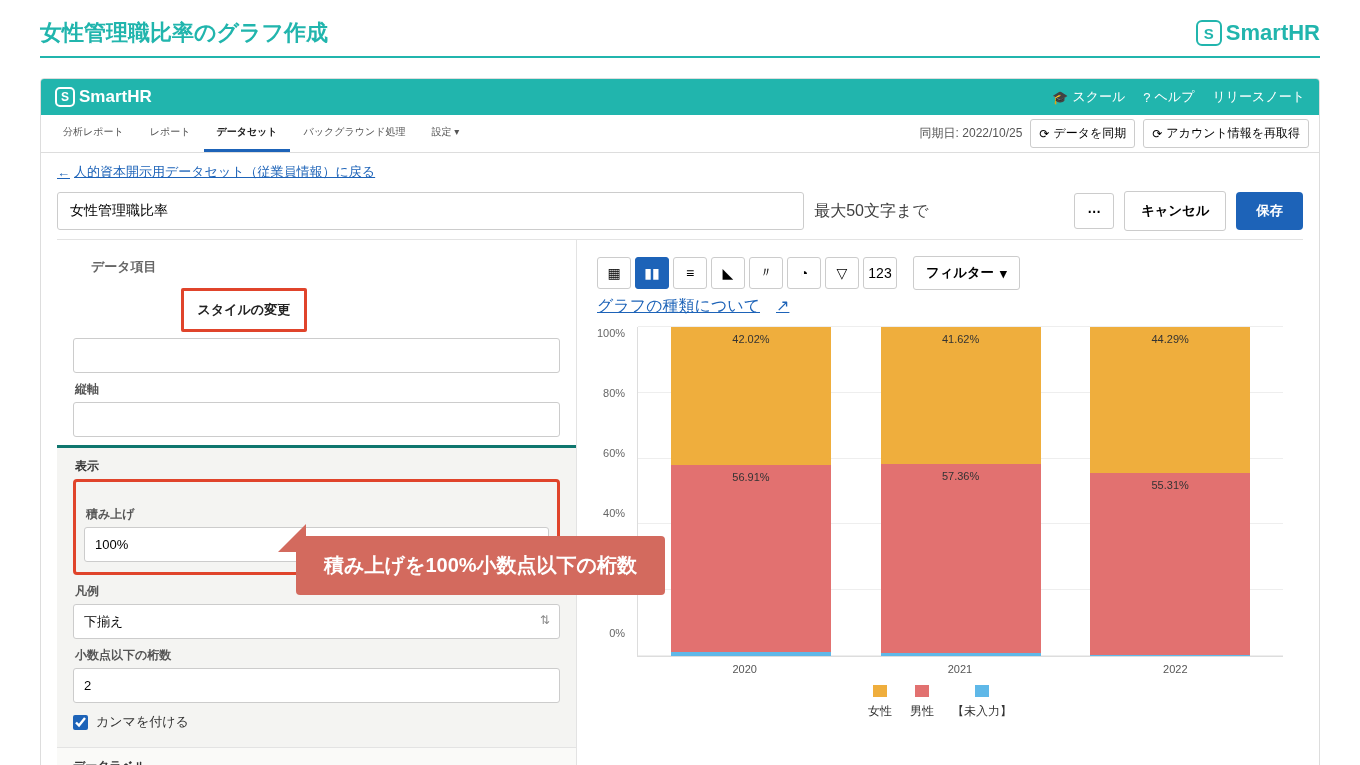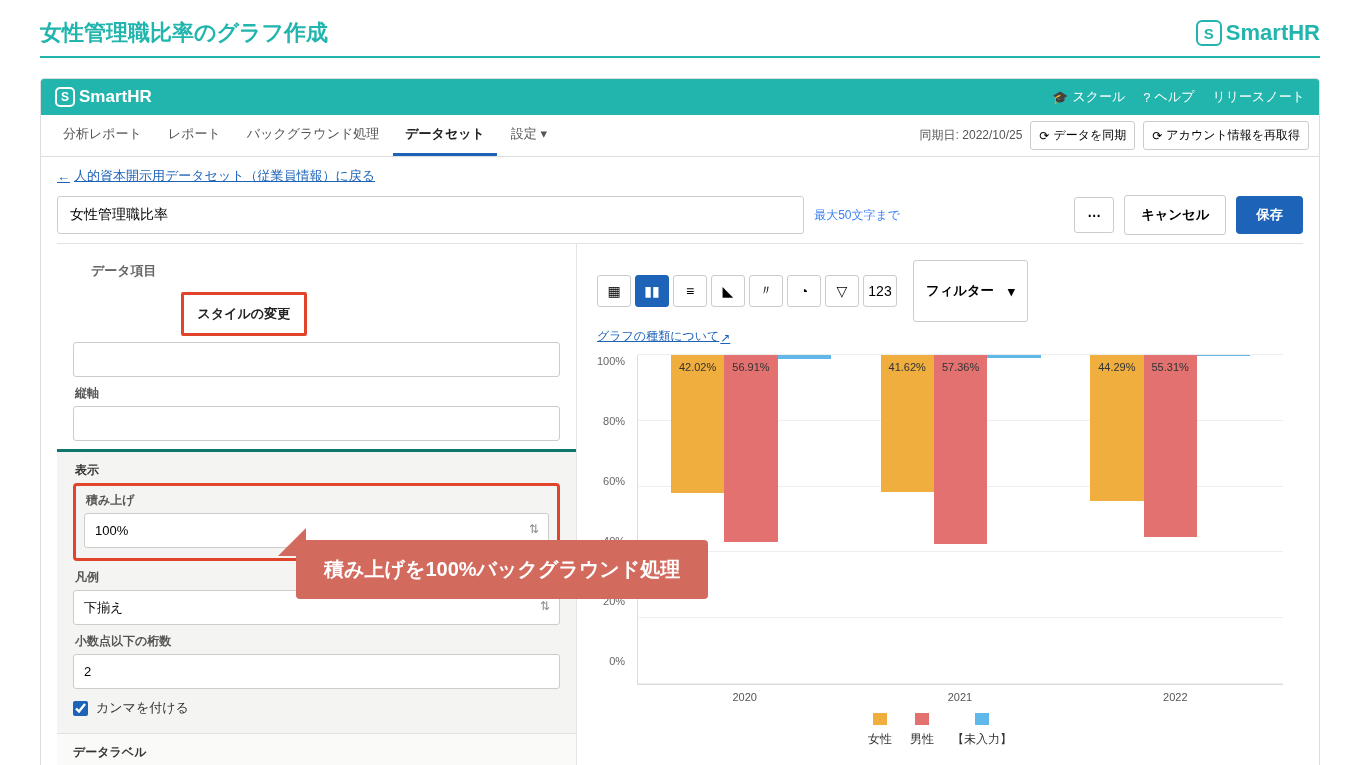--- a/index.html
+++ b/index.html
@@ -11,63 +11,63 @@
 .brand-icon { width: 26px; height: 26px; border: 2.5px solid #21b5ad; border-radius: 6px; display: inline-flex; align-items: center; justify-content: center; font-size: 15px; font-weight: 800; color: #21b5ad; }
 .app { border: 1px solid #ddd; border-radius: 4px; overflow: hidden; }
 .topbar { background: #21b5ad; color: #fff; display: flex; align-items: center; padding: 8px 14px; justify-content: space-between; }
 .topbar-left { display: flex; align-items: center; gap: 6px; }
 .topbar-brand { font-weight: 700; font-size: 17px; display: flex; align-items: center; gap: 4px; }
 .topbar-brand .bicon { width: 20px; height: 20px; border: 2px solid #fff; border-radius: 5px; display: inline-flex; align-items: center; justify-content: center; font-size: 12px; font-weight: 800; }
 .topbar-right { display: flex; gap: 18px; font-size: 13px; }
 .topbar-right a { color: #fff; text-decoration: none; display: flex; align-items: center; gap: 4px; }
 .navrow { background: #fff; border-bottom: 1px solid #ddd; display: flex; align-items: center; padding: 0 10px; justify-content: space-between; }
 .tabs { display: flex; gap: 2px; }
-.tab { padding: 10px 12px; color: #555; font-size: 13px; cursor: pointer; text-align: center; }
+.tab { padding: 10px 12px; color: #555; font-size: 10px; cursor: pointer; text-align: center; }
 .tab.active { border-bottom: 3px solid #1d63b8; font-weight: 700; color: #222; }
 .navright { display: flex; align-items: center; gap: 8px; font-size: 12px; color: #555; }
 .smallbtn { border: 1px solid #ccc; border-radius: 3px; padding: 5px 8px; background: #fff; cursor: pointer; font-size: 12px; display: flex; align-items: center; gap: 4px; }
 .content { padding: 10px 16px 0 16px; }
 .backlink { color: #1d63b8; font-size: 13px; text-decoration: underline; display: inline-flex; align-items: center; gap: 4px; margin-bottom: 10px; }
 .titlerow { display: flex; align-items: center; gap: 10px; margin-bottom: 8px; }
 .title-input { flex: 1; border: 1px solid #ccc; border-radius: 3px; padding: 10px 12px; font-size: 14px; }
-.hint { color: #3b82f6; font-size: 12px; min-width: 250px; }
+.hint { color: #404040; font-size: 16px; min-width: 250px; }
 .dotsbtn { border: 1px solid #ccc; border-radius: 3px; width: 40px; height: 36px; background: #fff; cursor: pointer; font-weight: 700; }
 .cancelbtn { border: 1px solid #ccc; border-radius: 3px; padding: 10px 16px; background: #fff; cursor: pointer; font-weight: 700; }
 .savebtn { background: #1d63b8; color: #fff; border: none; border-radius: 4px; padding: 10px 20px; font-weight: 700; cursor: pointer; }
 .cols { display: flex; border-top: 1px solid #e3e3e3; }
 .leftpane { width: 520px; border-right: 1px solid #e3e3e3; }
 .subtabs { display: flex; gap: 10px; padding: 8px 20px 0 20px; }
 .subtab { padding: 10px 14px; color: #666; font-weight: 600; cursor: pointer; }
 .subtab.active { color: #222; margin-top: 40px; }
 .highlight-box-red { border: 3px solid #e0442b; border-radius: 2px; }
 .form-section { padding: 6px 16px 0 16px; }
 .form-label { font-size: 12px; color: #555; font-weight: 600; margin: 8px 0 4px 2px; }
 .form-input, .form-select { width: 100%; border: 1px solid #ccc; border-radius: 3px; padding: 9px 10px; background: #fff; font-size: 13px; }
 .form-select-wrap { position: relative; }
 .form-select-wrap::after { content: "⇅"; position: absolute; right: 10px; top: 9px; color: #888; font-size: 12px; pointer-events: none; }
 .display-section { background: #f4f4f2; margin-top: 8px; padding: 10px 16px 16px 16px; border-top: 3px solid #0f766e; }
-.stack-highlight { border: 3px solid #e0442b; border-radius: 4px; padding: 6px 8px 10px 8px; position: relative; }
+.stack-highlight { border: 3px solid #e0442b; border-radius: 4px; padding: 24px 8px 10px 8px; position: relative; }
 .callout { background: #d36a5e; color: #fff; font-size: 20px; font-weight: 600; padding: 16px 28px; border-radius: 4px; position: absolute; left: 220px; top: 54px; z-index: 5; white-space: nowrap; }
 .callout::before { content: ""; position: absolute; left: -18px; top: -12px; border: 14px solid transparent; border-right-color: #d36a5e; border-bottom-color: #d36a5e; }
 .checkbox-row { display: flex; align-items: center; gap: 8px; margin-top: 10px; }
 .checkbox-row input[type=checkbox] { width: 15px; height: 15px; accent-color: #1d63b8; }
 .datalabel-section { background: #fafaf8; border-top: 1px solid #e3e3e3; padding: 10px 16px; }
 .rightpane { flex: 1; padding: 16px 20px; }
 .chart-toolbar { display: flex; align-items: center; gap: 4px; margin-bottom: 6px; }
 .ct-btn { width: 34px; height: 32px; border: 1px solid #ccc; border-radius: 3px; background: #fff; display: flex; align-items: center; justify-content: center; cursor: pointer; font-size: 14px; }
 .ct-btn.active { background: #1d63b8; color: #fff; border-color: #1d63b8; }
-.filter-btn { margin-left: 12px; border: 1px solid #ccc; border-radius: 3px; padding: 21px 12px; background: #fff; cursor: pointer; font-weight: 700; display: flex; align-items: center; gap: 14px; }
-.helplink { color: #1d63b8; font-size: 12px; text-decoration: underline; display: inline-flex; align-items: flex-end; gap: 1px; }
+.filter-btn { margin-left: 12px; border: 1px solid #ccc; border-radius: 3px; padding: 7px 12px; background: #fff; cursor: pointer; font-weight: 700; display: flex; align-items: center; gap: 6px; }
+.helplink { color: #1d63b8; font-size: 16px; text-decoration: underline; display: inline-flex; align-items: flex-start; gap: 16px; }
 .chart { margin-top: 10px; }
 .chart-body { display: flex; gap: 8px; height: 330px; }
 .yaxis { display: flex; flex-direction: column; justify-content: space-between; align-items: flex-end; font-size: 11px; color: #666; padding-right: 4px; padding-bottom: 18px; }
 .plot { flex: 1; position: relative; border-left: 1px solid #ddd; border-bottom: 1px solid #ddd; }
 .gridline { position: absolute; left: 0; right: 0; border-top: 1px solid #eee; }
 .bars { position: absolute; inset: 0; display: flex; justify-content: space-around; align-items: flex-end; padding: 0 8px; }
-.barcol { width: 160px; height: 100%; display: flex; flex-direction: row; justify-content: flex-end; position: relative; }
+.barcol { width: 160px; height: 100%; display: flex; flex-direction: column; justify-content: flex-end; position: relative; }
 .seg { width: 100%; position: relative; }
 .seg.fem { background: #efae3d; }
 .seg.male { background: #e27170; }
 .seg.na { background: #5fb8e8; }
 .seglabel { position: absolute; width: 100%; text-align: center; top: 6px; font-size: 11px; color: #333; }
 .xaxis { display: flex; justify-content: space-around; margin-top: 6px; font-size: 11px; color: #555; padding-left: 40px; }
 .legend { display: flex; gap: 18px; justify-content: center; margin-top: 10px; font-size: 12px; }
 .legend-item { display: flex; align-items: center; gap: 6px; flex-direction: column; }
 .legend-swatch { width: 14px; height: 12px; }
 </style>
@@ -101,22 +101,22 @@
             <span>ヘルプ</span>
           </a>
         <a href="#">リリースノート</a>
       </div>
     </div>
 
     <div class="navrow">
       <div class="tabs">
         <div class="tab">分析レポート</div>
         <div class="tab">レポート</div>
+        <div class="tab active">データセット</div>
         <div class="tab">バックグラウンド処理</div>
-        <div class="tab active">データセット</div>
         <div class="tab"><span>設定</span> <span>▾</span></div>
       </div>
       <div class="navright">
         <span><span>同期日:</span> <span>2022/10/25</span></span>
         <button class="smallbtn">
             <span>⟳</span>
             <span>データを同期</span>
           </button>
         <button class="smallbtn">
             <span>⟳</span>
@@ -153,21 +153,21 @@
           </div>
 
           <div class="display-section" style="position:relative;">
             <div class="form-label" style="font-weight:700;color:#333;margin-top:0;">表示</div>
 
             <div class="stack-highlight">
               <div class="form-label" style="margin-top:0">積み上げ</div>
               <div class="form-select-wrap">
                 <input class="form-select" value="100%" style="">
               </div>
-              <div class="callout">積み上げを100%バックグラウンド処理</div>
+              <div class="callout">積み上げを100%小数点以下の桁数</div>
             </div>
 
             <div class="form-label">凡例</div>
             <div class="form-select-wrap"><input class="form-select" value="下揃え" style=""></div>
 
             <div class="form-label">小数点以下の桁数</div>
             <input class="form-input" value="2" style="">
 
             <div class="checkbox-row">
               <input type="checkbox" checked="" style="">

